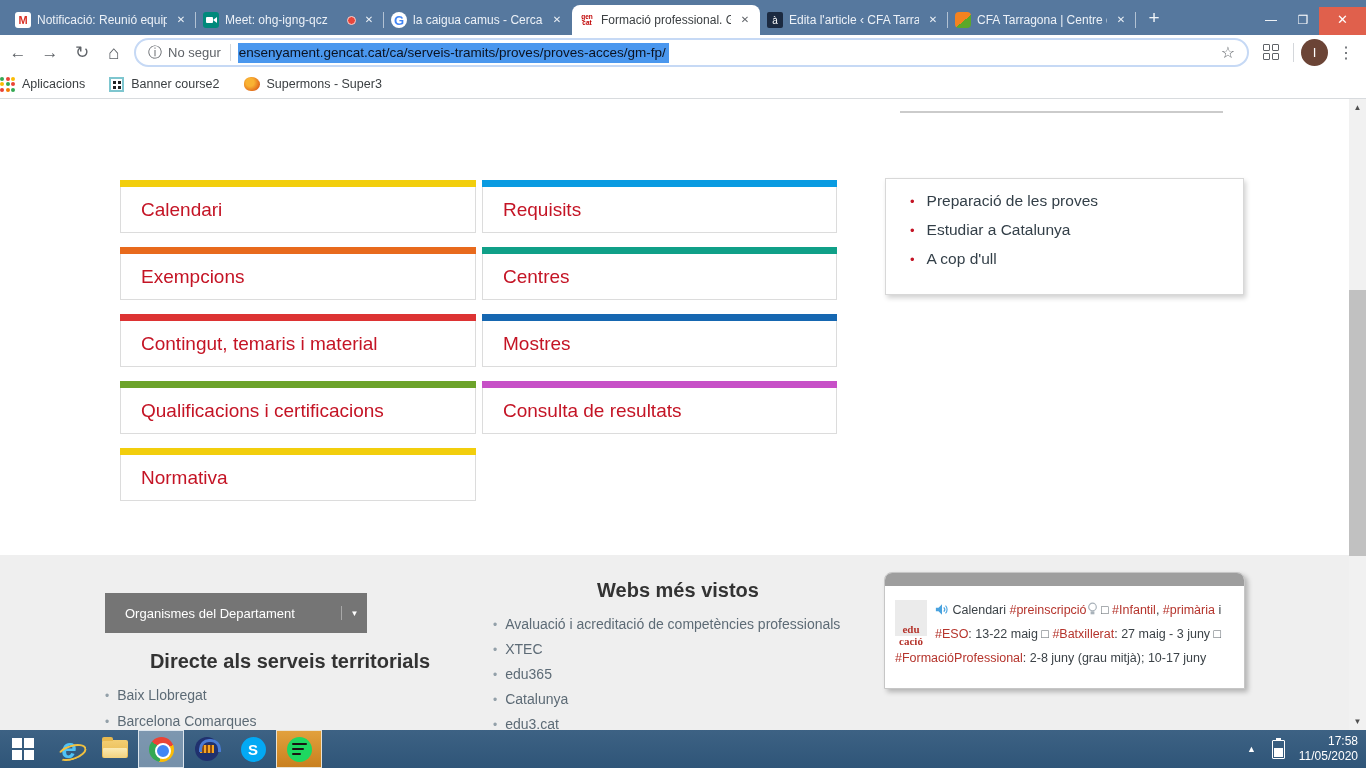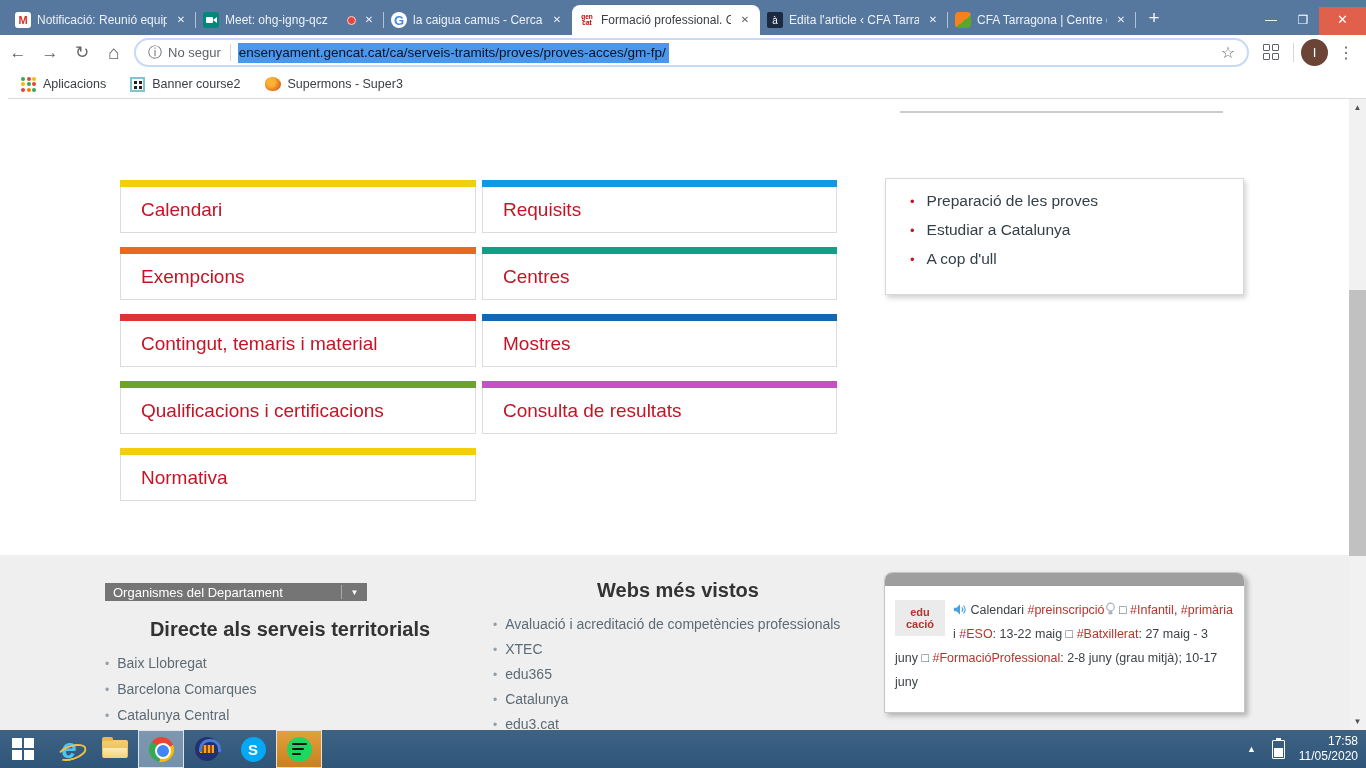--- a/index.html
+++ b/index.html
@@ -40,21 +40,21 @@
   .urlsep { width:1px; height:17px; background:#D4D7DB; margin-right:7px; }
   .urltext { font-size:13.5px; color:#0B1220; background:#4A97EE; padding:2px 3px 3px 1px; white-space:nowrap; }
   .staricon { margin-left:auto; color:#5F6368; font-size:16px; cursor:pointer; }
   .exticon { width:17px; height:17px; display:grid; grid-template-columns:7px 7px; grid-template-rows:7px 7px; gap:2px; margin:0 6px; cursor:pointer; }
   .exticon span { border:1.5px solid #5F6368; border-radius:1px; }
   .tbsep { width:1px; height:19px; background:#D4D7DB; margin:0 7px; }
   .avatar { width:27px; height:27px; border-radius:50%; background:#6B4436; color:#fff; font-size:13px; text-align:center; line-height:27px; cursor:pointer; }
   .kebab { color:#5F6368; font-size:16px; margin:0 12px 0 10px; cursor:pointer; }
 
   
-  .bookmarks { position:absolute; top:70px; left:8px; right:0; height:29px; background:#fff; border-bottom:1px solid #D8DBDE; display:flex; align-items:center; padding-left:13px; }
+  .bookmarks { position:absolute; top:70px; left:0; right:0; height:29px; background:#fff; border-bottom:1px solid #D8DBDE; display:flex; align-items:center; }
   .bm { display:flex; align-items:center; margin-right:24px; font-size:12.5px; color:#3C4043; cursor:pointer; }
   .bm .bmlabel { margin-left:7px; }
   .bm-apps-grid { width:15px; height:15px; display:grid; grid-template-columns:repeat(3,4px); grid-template-rows:repeat(3,4px); gap:1.5px; }
   .bm-apps-grid i { border-radius:50%; }
   .bm-banner { width:15px; height:15px; background:#fff; border:2px solid #7EC6CF; position:relative; }
   .bm-banner::before { content:""; position:absolute; left:2px; top:2px; width:3px; height:3px; background:#222; box-shadow:5px 0 #222, 0 5px #222, 5px 5px #222; }
   .bm-super3 { width:16px; height:14px; border-radius:50% 60% 55% 50%; background:radial-gradient(circle at 38% 38%, #F9B233 30%, #E0661A 75%, #9C3F0C); }
 
   
   .viewport { position:absolute; top:99px; left:0; right:0; height:631px; background:#fff; overflow:hidden; }
@@ -68,36 +68,36 @@
   .sidebox ul { list-style:none; }
   .sidebox li { display:flex; align-items:baseline; margin:0 0 11px; font-size:15.5px; cursor:pointer; }
   .sidebox .blt { margin-right:12px; font-size:13px; }
 
   
   .footer { position:absolute; top:456px; left:0; right:0; height:175px; background:#EFEFEF; overflow:hidden; }
   .fcol { position:absolute; top:0; }
   .fcol.c1 { left:105px; width:370px; }
   .fcol.c2 { left:493px; width:370px; }
   .fcol.c3 { left:884px; width:380px; }
-  .dd { margin-top:28px; width:262px; height:18px; background:#757575; color:#fff; font-size:13px; display:flex; align-items:center; cursor:pointer; }
+  .dd { margin-top:38px; width:262px; height:40px; background:#757575; color:#fff; font-size:13px; display:flex; align-items:center; cursor:pointer;padding-left:12px; }
   .dd .ddlabel { flex:1; padding-left:8px; }
   .dd .ddsep { width:1px; height:14px; background:#A8A8A8; }
   .dd .ddarr { width:25px; text-align:center; font-size:8px; }
   .fheading { font-size:20px; font-weight:bold; color:#333;text-align:center; }
   .c1 .fheading { margin-top:17px; }
   .c2 .fheading, .c3 .fheading { margin-top:24px; }
   .flist { list-style:none; margin-top:13px; }
   .flist li { display:flex; align-items:baseline; font-size:14px; color:#5D6B76; margin-bottom:6px; line-height:19px; cursor:pointer; }
   .flist .blt { color:#93A0A9; margin-right:8px; font-size:12px; }
   .c2 .flist li { margin-bottom:5px; }
 
   .widget { margin-top:17px; width:361px; border:1px solid #C6C6C6; border-radius:8px 8px 0 0; box-shadow:3px 3px 5px rgba(0,0,0,.25); background:#fff; }
   .widget .whead { height:13px; background:#9E9E9E; border-radius:7px 7px 0 0; }
   .widget .wbody { padding:12px 10px 18px; }
-  .twavatar { float:left; width:50px; height:36px; background:#EBEBEB; color:#B5342C; font-weight:bold; font-size:11px; line-height:12px; text-align:center; padding-top:6px; margin:2px 8px 2px 0; }
+  .twavatar { float:left; width:32px; height:36px; background:#EBEBEB; color:#B5342C; font-weight:bold; font-size:11px; line-height:12px; text-align:center; padding-top:23px; margin:2px 8px 2px 0;font-family:Liberation Serif, serif; }
   .tweet { font-size:12.5px; line-height:24px; color:#3C4348; }
   .tweet .tag { color:#B5342C; cursor:pointer; }
   .tweet .boxglyph { color:#5A6268; }
   .tweet svg { vertical-align:-2px; }
 
   
   .sbar { position:absolute; top:0; right:0; width:17px; height:631px; background:#F1F1F1; }
   .sbarrow { position:absolute; left:0; width:17px; height:17px; text-align:center; font-size:8px; color:#505050; line-height:17px; cursor:pointer; }
   .sbarrow.up { top:0; }
   .sbarrow.down { bottom:0; }

